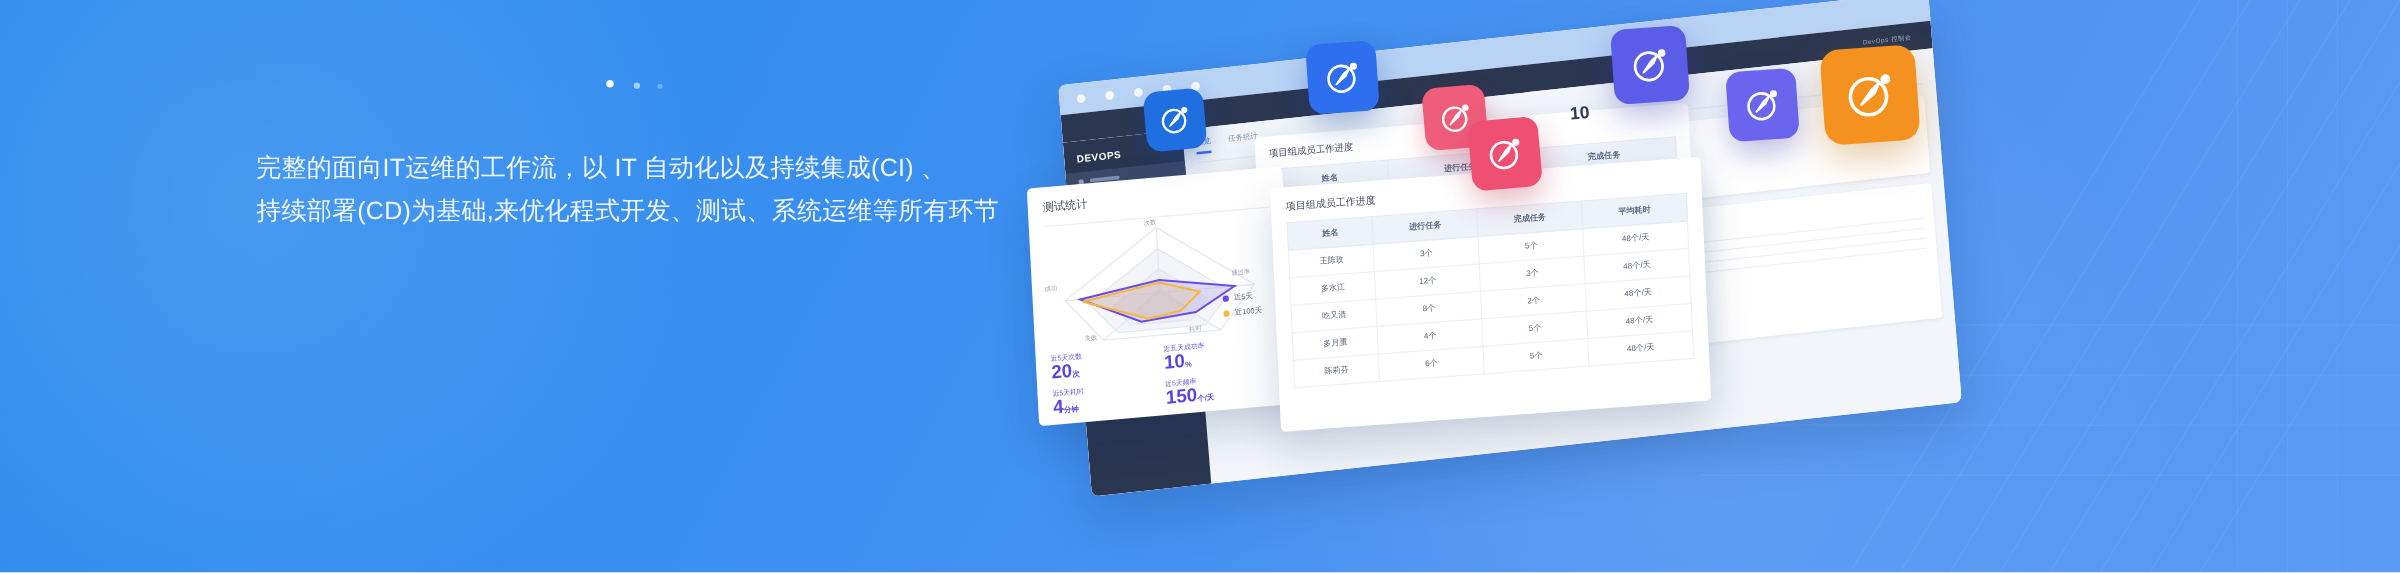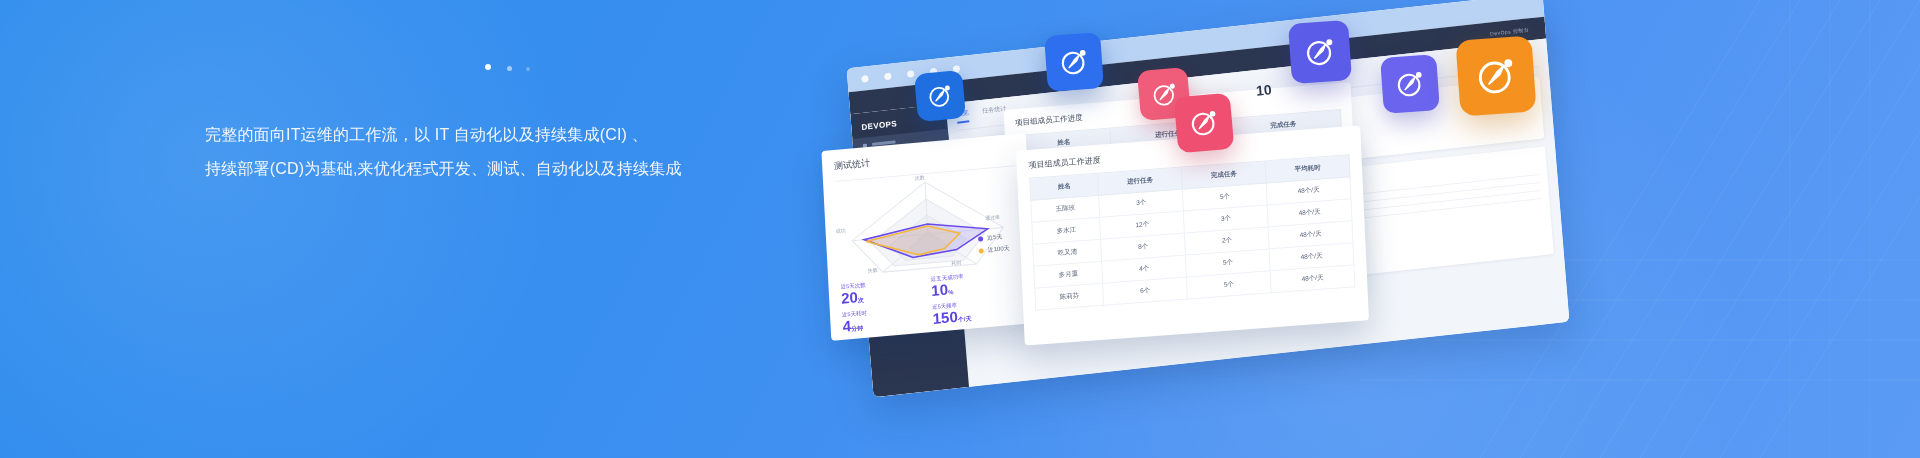--- a/index.html
+++ b/index.html
@@ -30,21 +30,21 @@
   }
 
   
   .copy { position: absolute; left: 205px; top: 84px; width: 680px; }
   .hero-title {
     font-size: 53px; line-height: 1.1; color: #ffffff; font-weight: 400;
     letter-spacing: 0.5px; white-space: nowrap;
   }
   .hero-sub { margin-top: 34px; }
   .hero-sub-line {
-    font-size: 16px; line-height: 34px; color: #f2f7fe; font-weight: 400;
+    font-size: 20px; line-height: 34px; color: #f2f7fe; font-weight: 400;
     white-space: nowrap; letter-spacing: 0.2px;
   }
 
   
   .dot-row { position: absolute; left: 485px; top: 60px; }
   .dot-row i { position: absolute; display: block; border-radius: 50%; background: #ffffff; }
   .dot-1 { width: 6px; height: 6px; left: 0; top: 4px; opacity: .95; }
   .dot-2 { width: 5px; height: 5px; left: 22px; top: 6px; opacity: .55; }
   .dot-3 { width: 4px; height: 4px; left: 41px; top: 7px; opacity: .3; }
 
@@ -201,21 +201,21 @@
 
   <div class="dot-row">
     <i class="dot-1"></i>
     <i class="dot-2"></i>
     <i class="dot-3"></i>
   </div>
 
   <div class="copy">
     <div class="hero-sub">
       <div class="hero-sub-line">完整的面向IT运维的工作流，以 IT 自动化以及持续集成(CI) 、</div>
-      <div class="hero-sub-line">持续部署(CD)为基础,来优化程式开发、测试、自动化以及持续集成</div>
+      <div class="hero-sub-line">持续部署(CD)为基础,来优化程式开发、测试、系统运维等所有环节</div>
     </div>
   </div>
 
   <div class="mockup">
 
     <div class="browser">
       <div class="browser-chrome">
         <i></i>
         <i></i>
         <i></i>

